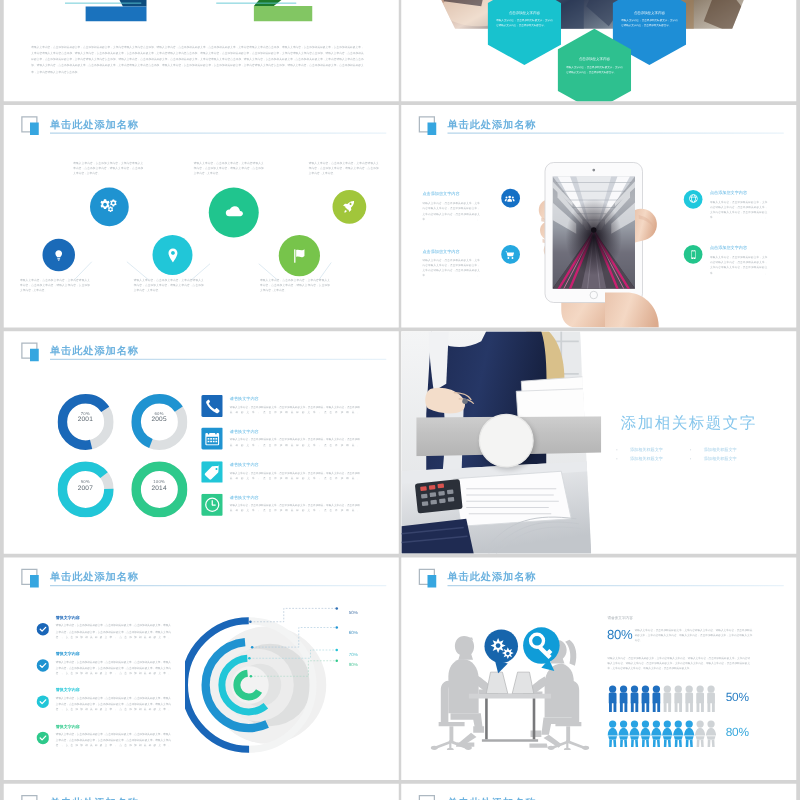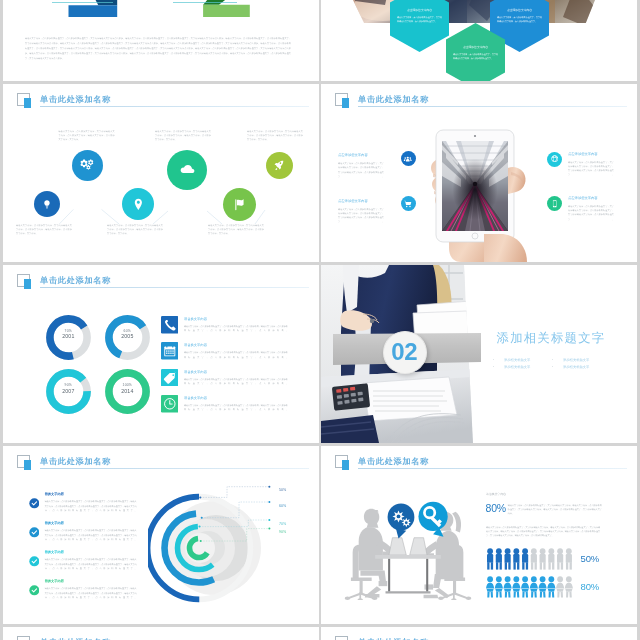--- a/index.html
+++ b/index.html
@@ -671,21 +671,20 @@
           </g>
         </g>
       </svg>
     </div>
     <div class="sec-band2">
       <svg width="148" height="32" viewBox="0 0 148 32">
         <path d="M0 1 L148 0 L148 29 L0 32 Z" fill="url(#bandg)"></path>
       </svg>
     </div>
     <div class="sec-circ"></div>
-    <div class="sec-num">02</div>
     <div class="sec-title">添加相关标题文字</div>
     <div class="sec-bul">
       <div class="b">添加相关标题文字</div>
       <div class="b">添加相关标题文字</div>
       <div class="b">添加相关标题文字</div>
       <div class="b">添加相关标题文字</div>
     </div>
   </div>
 
   <div class="slide s-c0 r3">

